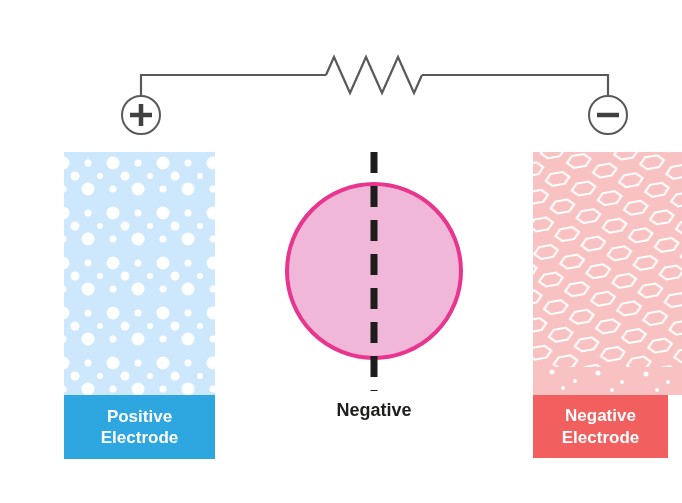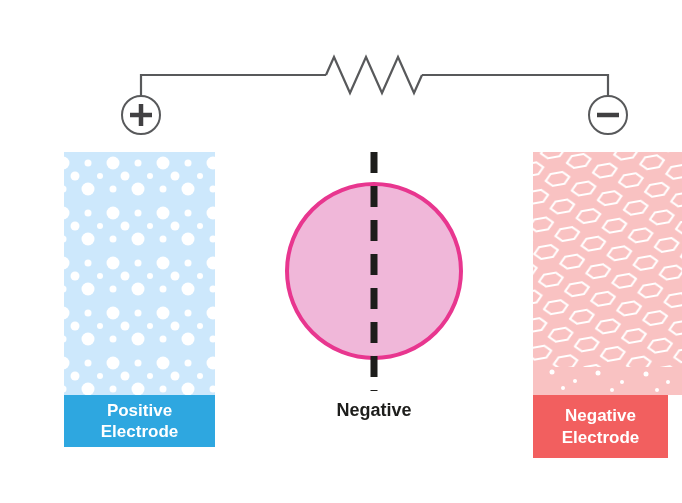--- a/index.html
+++ b/index.html
@@ -29,21 +29,21 @@
     color: #ffffff;
     font-weight: bold;
     font-size: 17px;
     line-height: 1.25;
     white-space: pre-line;
   }
   .label-positive {
     left: 64px;
     top: 395px;
     width: 151px;
-    height: 52px;
+    height: 64px;
     background: #2ea7e0;
   }
   .label-negative {
     left: 533px;
     top: 395px;
     width: 135px;
     height: 63px;
     background: #f25f5f;
   }
   .label-separator {

